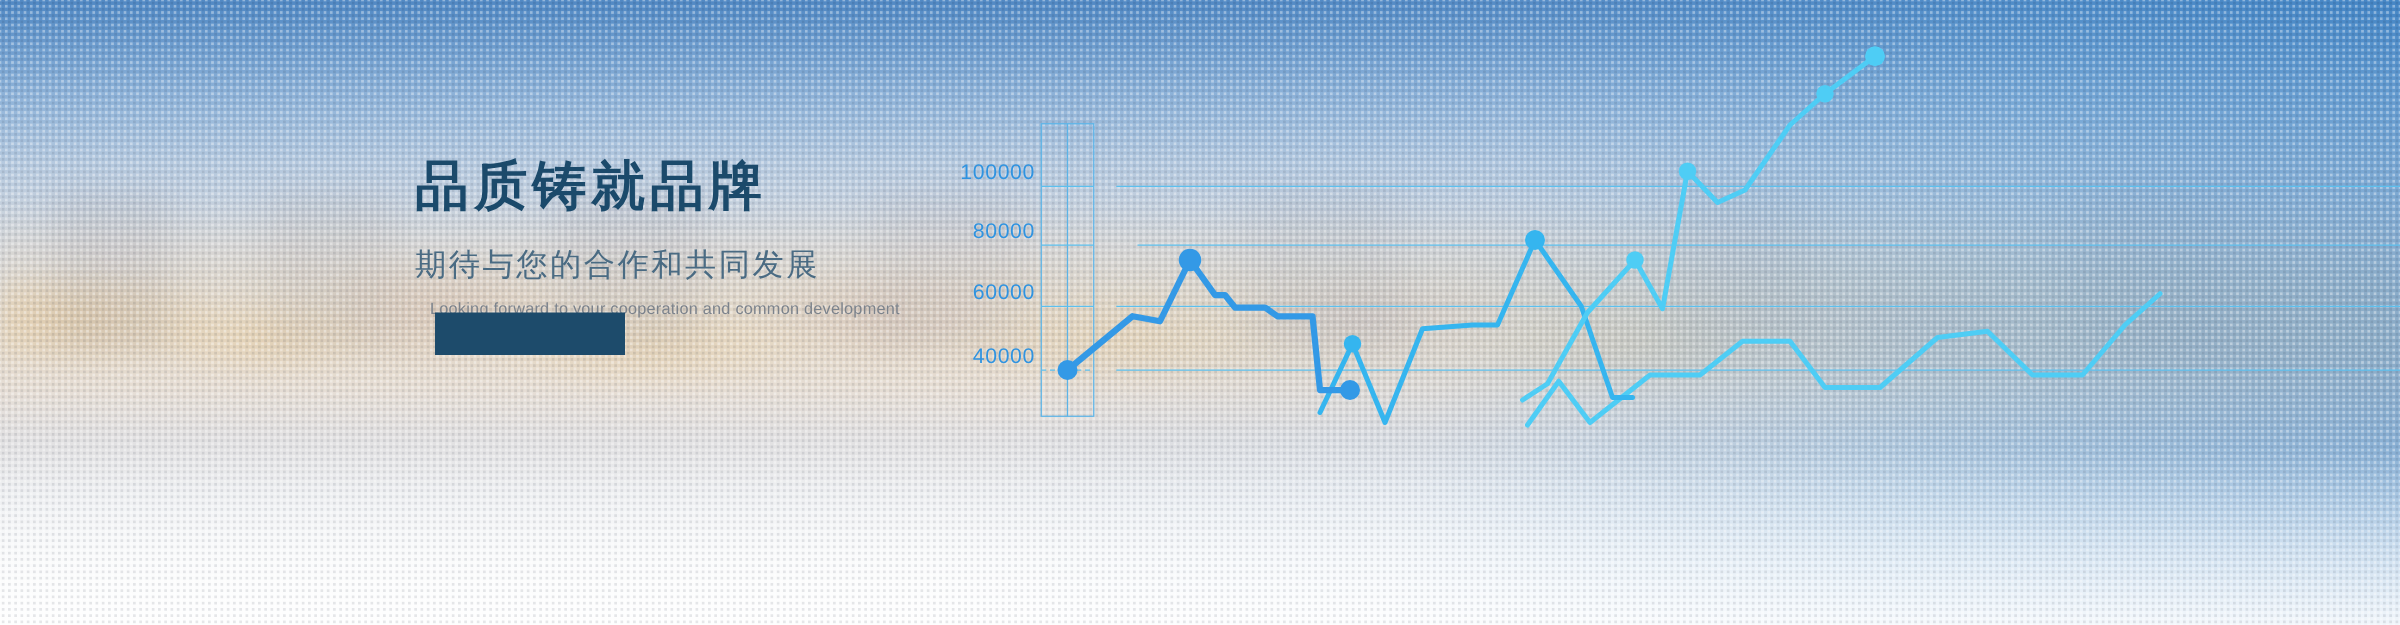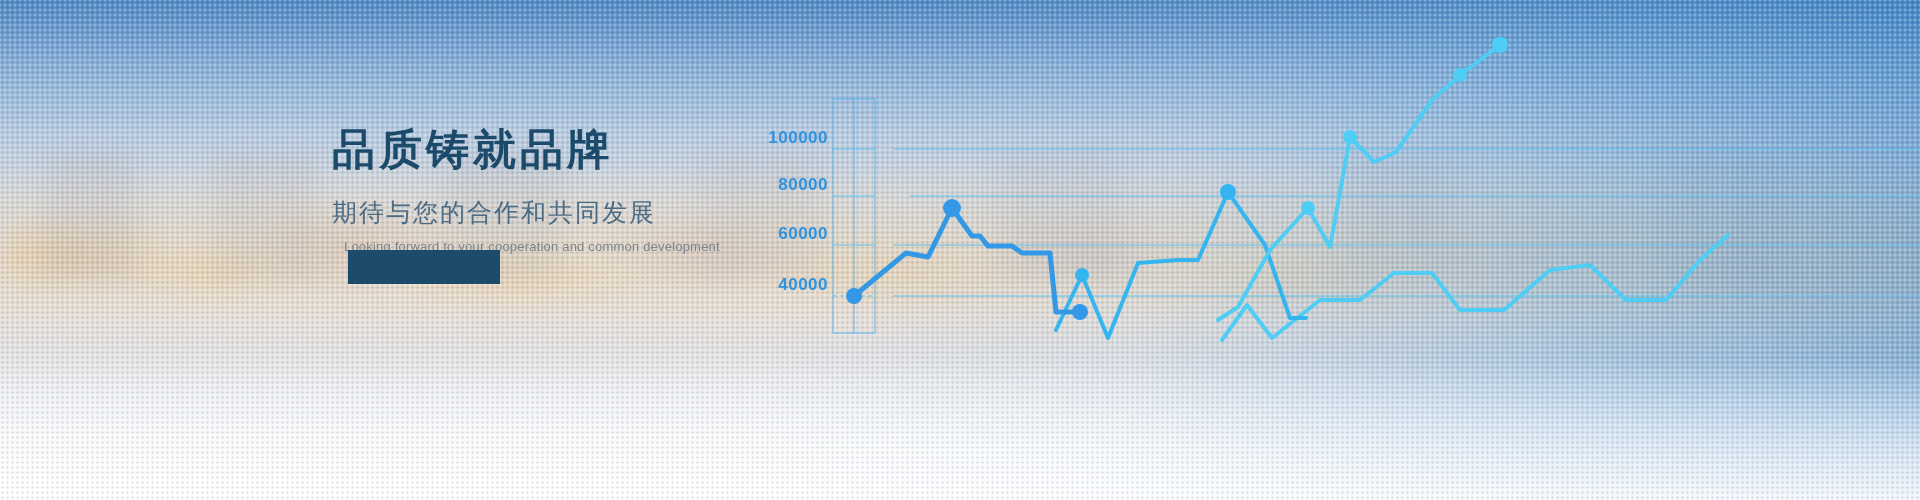--- a/index.html
+++ b/index.html
@@ -148,21 +148,21 @@
     letter-spacing:1px;
     cursor:pointer;
     padding:0;
     text-align:center;
     line-height:34px;
     overflow:hidden;
   }
 
   
   #chart{
-    position:absolute;left:760px;top:0;width:1160px;height:500px;font-weight:bold;
+    position:absolute;left:760px;top:0;width:1160px;height:500px;
   }
   #chart svg{display:block;width:1160px;height:500px;}
   .ytick{
     font-family:"Liberation Sans","DejaVu Sans",sans-serif;
     font-size:17px;
     fill:#2f93e0;
     text-anchor:end;
     letter-spacing:.5px;
   }
 </style>

